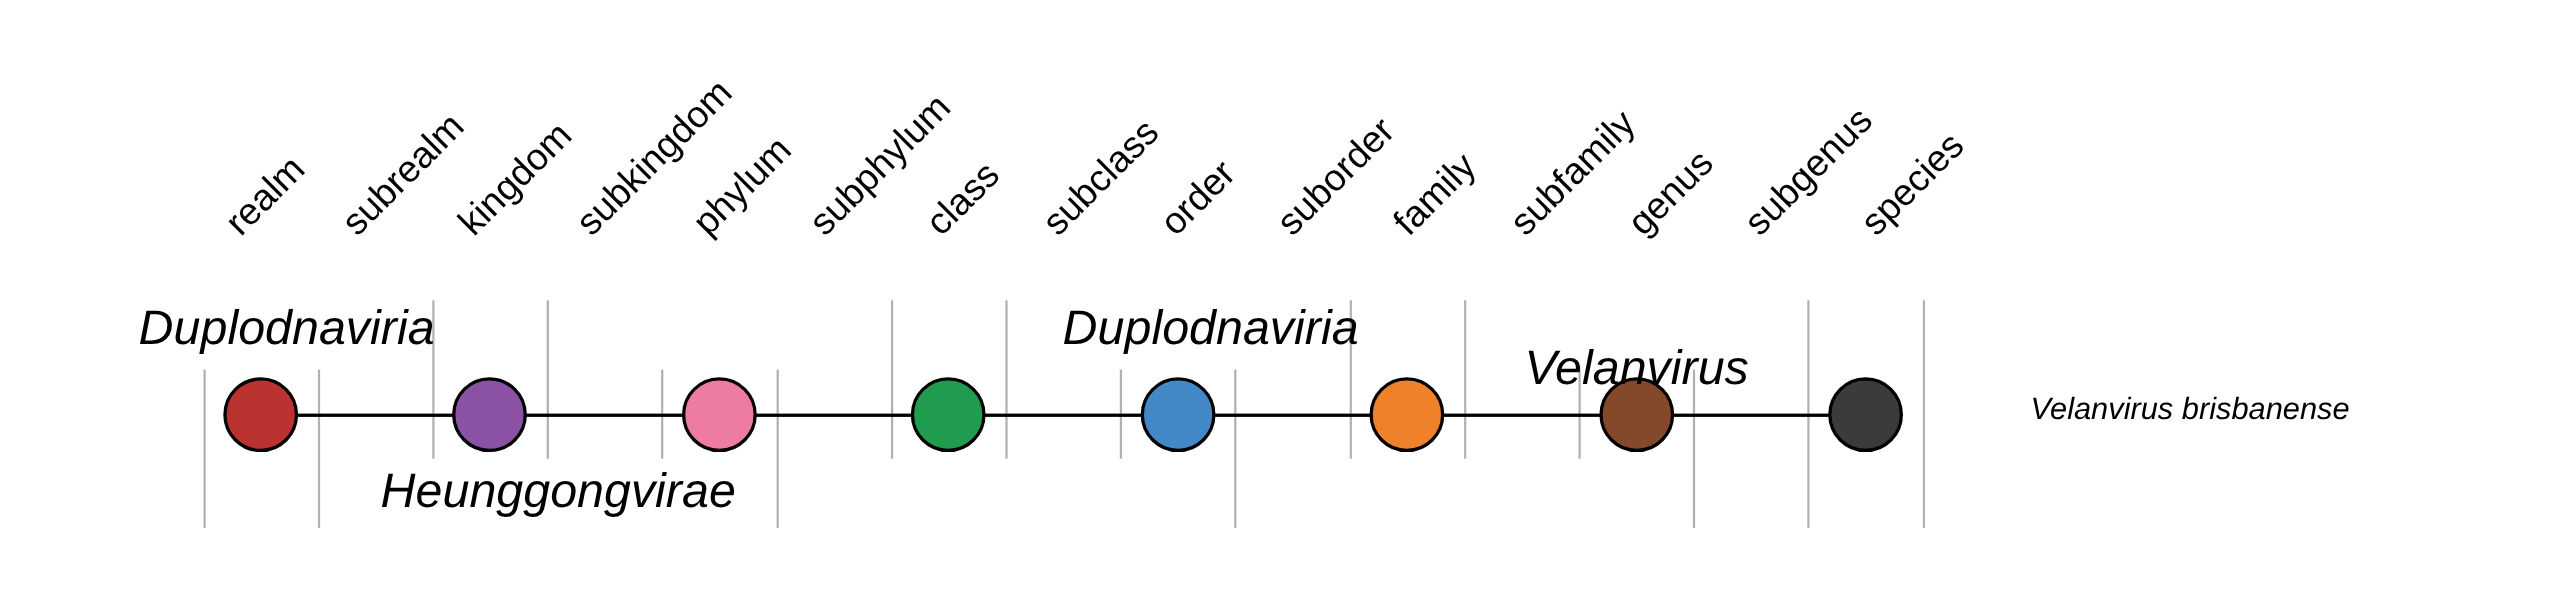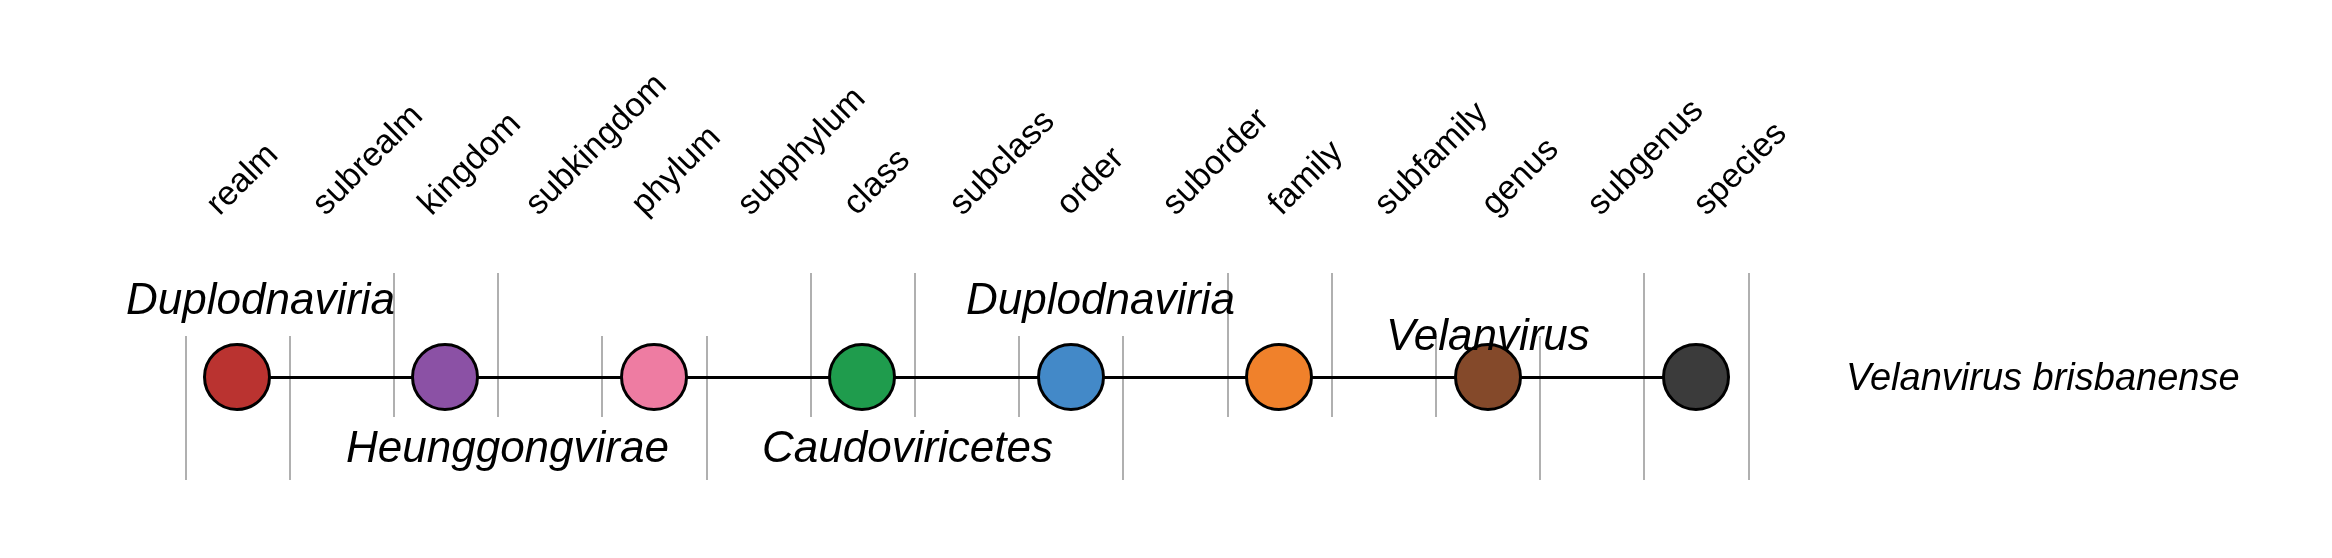--- a/index.html
+++ b/index.html
@@ -15,21 +15,21 @@
   .lineage-line{position:absolute;height:3px;background:#000;}
   .dot{
     position:absolute;width:68px;height:68px;border-radius:50%;
     border:3px solid #000;box-sizing:border-box;
   }
   .taxon-label{
     position:absolute;font-style:italic;font-size:44px;line-height:1;
     white-space:nowrap;
   }
   .species-label{
-    position:absolute;font-style:italic;font-size:38px;line-height:1;
+    position:absolute;font-style:italic;font-size:28px;line-height:1;
     white-space:nowrap;
     text-align:right;
   }
   .rank-label{
     position:absolute;font-size:34px;line-height:34px;white-space:nowrap;
     transform:rotate(-45deg);transform-origin:0 100%;
   }
 </style>
 </head>
 <body>
@@ -57,21 +57,20 @@
     <div class="rank-label" style="left: 223px; top: 186px;">realm</div>
     <div class="rank-label" style="left: 329.21px; top: 186px;">subrealm</div>
     <div class="dot" style="left: 411.42px; top: 343px; background: rgb(139, 81, 165);"></div>
     <div class="taxon-label" style="left: 346px; top: 425px;">Heunggongvirae</div>
     <div class="rank-label" style="left: 435.42px; top: 186px;">kingdom</div>
     <div class="rank-label" style="left: 541.63px; top: 186px;">subkingdom</div>
     <div class="dot" style="left: 619.84px; top: 343px; background: rgb(238, 124, 162);"></div>
     <div class="rank-label" style="left: 647.84px; top: 186px;">phylum</div>
     <div class="rank-label" style="left: 754.05px; top: 186px;">subphylum</div>
     <div class="dot" style="left: 828.26px; top: 343px; background: rgb(31, 156, 77);"></div>
-    <div class="taxon-label" style="left: 762px; top: 425px;">Caudoviricetes</div>
     <div class="rank-label" style="left: 860.26px; top: 186px;">class</div>
     <div class="rank-label" style="left: 966.47px; top: 186px;">subclass</div>
     <div class="dot" style="left: 1036.68px; top: 343px; background: rgb(67, 137, 200);"></div>
     <div class="taxon-label" style="left: 966px; top: 277px;">Duplodnaviria</div>
     <div class="rank-label" style="left: 1072.68px; top: 186px;">order</div>
     <div class="rank-label" style="left: 1178.89px; top: 186px;">suborder</div>
     <div class="dot" style="left: 1245.1px; top: 343px; background: rgb(240, 129, 43);"></div>
     <div class="rank-label" style="left: 1285.1px; top: 186px;">family</div>
     <div class="rank-label" style="left: 1391.31px; top: 186px;">subfamily</div>
     <div class="dot" style="left: 1453.52px; top: 343px; background: rgb(132, 73, 42);"></div>

